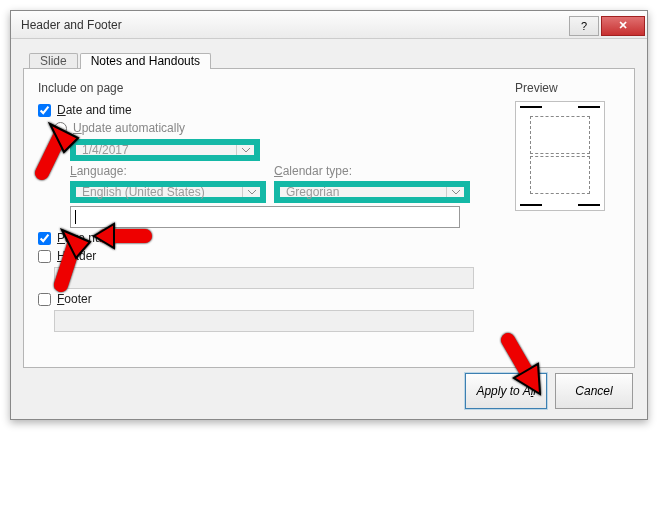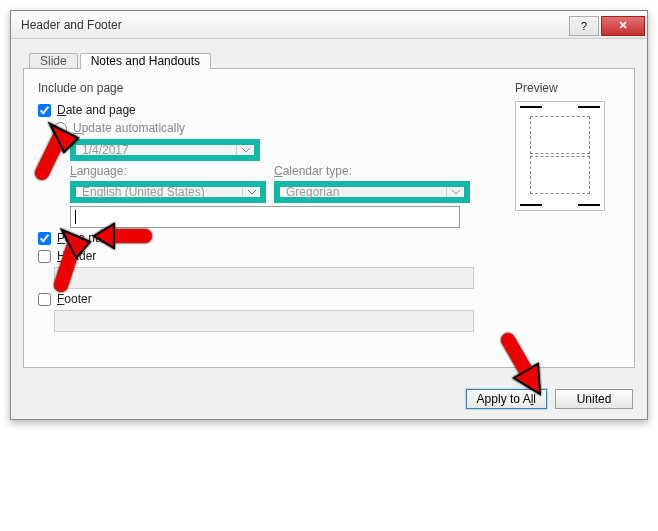--- a/index.html
+++ b/index.html
@@ -71,24 +71,25 @@
   }
   .preview-box .group-lbl { margin-bottom:6px;}
   .preview {
     width:90px; height:110px; border:1px solid #c0c0c0; background:#fff;
     position:relative;
   }
   .pv-line { position:absolute; background:#000; height:2px; width:22px;}
   .pv-box { position:absolute; border:1px dashed #888; }
   .buttons { position:absolute; right:14px; bottom:10px; display:flex; gap:8px; }
   .btn {
-    min-width:78px; height:20px; border:1px solid #9a9a9a;
+    min-width:78px; height:36px; border:1px solid #9a9a9a;
     background:linear-gradient(#fdfdfd,#e6e6e6);
     display:flex; align-items:center; justify-content:center;
     padding:0 10px;
+    font-style:italic;
   }
   .btn.primary { border:1px solid #3c7fb1; outline:1px solid #bcd6e6; }
   
   .arrow { position:absolute; z-index:50; pointer-events:none; }
   .arrow svg { filter: drop-shadow(0 0 1px #000); }
 </style>
 </head>
 <body>
 
 <div class="dialog">
@@ -104,21 +105,21 @@
       <div class="tabstrip">
         <div class="tab inactive">Slide</div>
         <div class="tab active">Notes and Handouts</div>
       </div>
       <div class="tabpage">
 
         <div class="group-lbl">Include on page</div>
 
         <div class="row">
           <input type="checkbox" checked="" style="">
-          <span class="chk-label u"><span class="ul">D</span><span>ate and page</span></span>
+          <span class="chk-label u"><span class="ul">D</span><span>ate and time</span></span>
         </div>
 
         <div class="row sub">
           <input type="radio" name="dtmode" style="">
           <span class="chk-label u" style="color:#888"><span class="ul">U</span><span>pdate automatically</span></span>
         </div>
         <div class="row sub2">
           <div class="dd disabled" style="width:190px">
             <span>1/4/2017</span>
             <div class="caret">
@@ -201,21 +202,21 @@
 
       </div>
     </div>
 
     <div class="buttons">
       <div class="btn primary">
         <span>Apply to A</span>
           <span style="text-decoration:underline">l</span>
           <span>l</span>
       </div>
-      <div class="btn">United</div>
+      <div class="btn">Cancel</div>
     </div>
   </div>
 </div>
 
 <div class="arrow" style="left:22px; top:118px;">
   <svg width="60" height="70">
       <defs>
         <marker id="ah1" markerWidth="10" markerHeight="10" refX="5" refY="3" orient="auto">
           <path d="M0,0 L0,6 L9,3 z" fill="#e00"></path>
         </marker>

